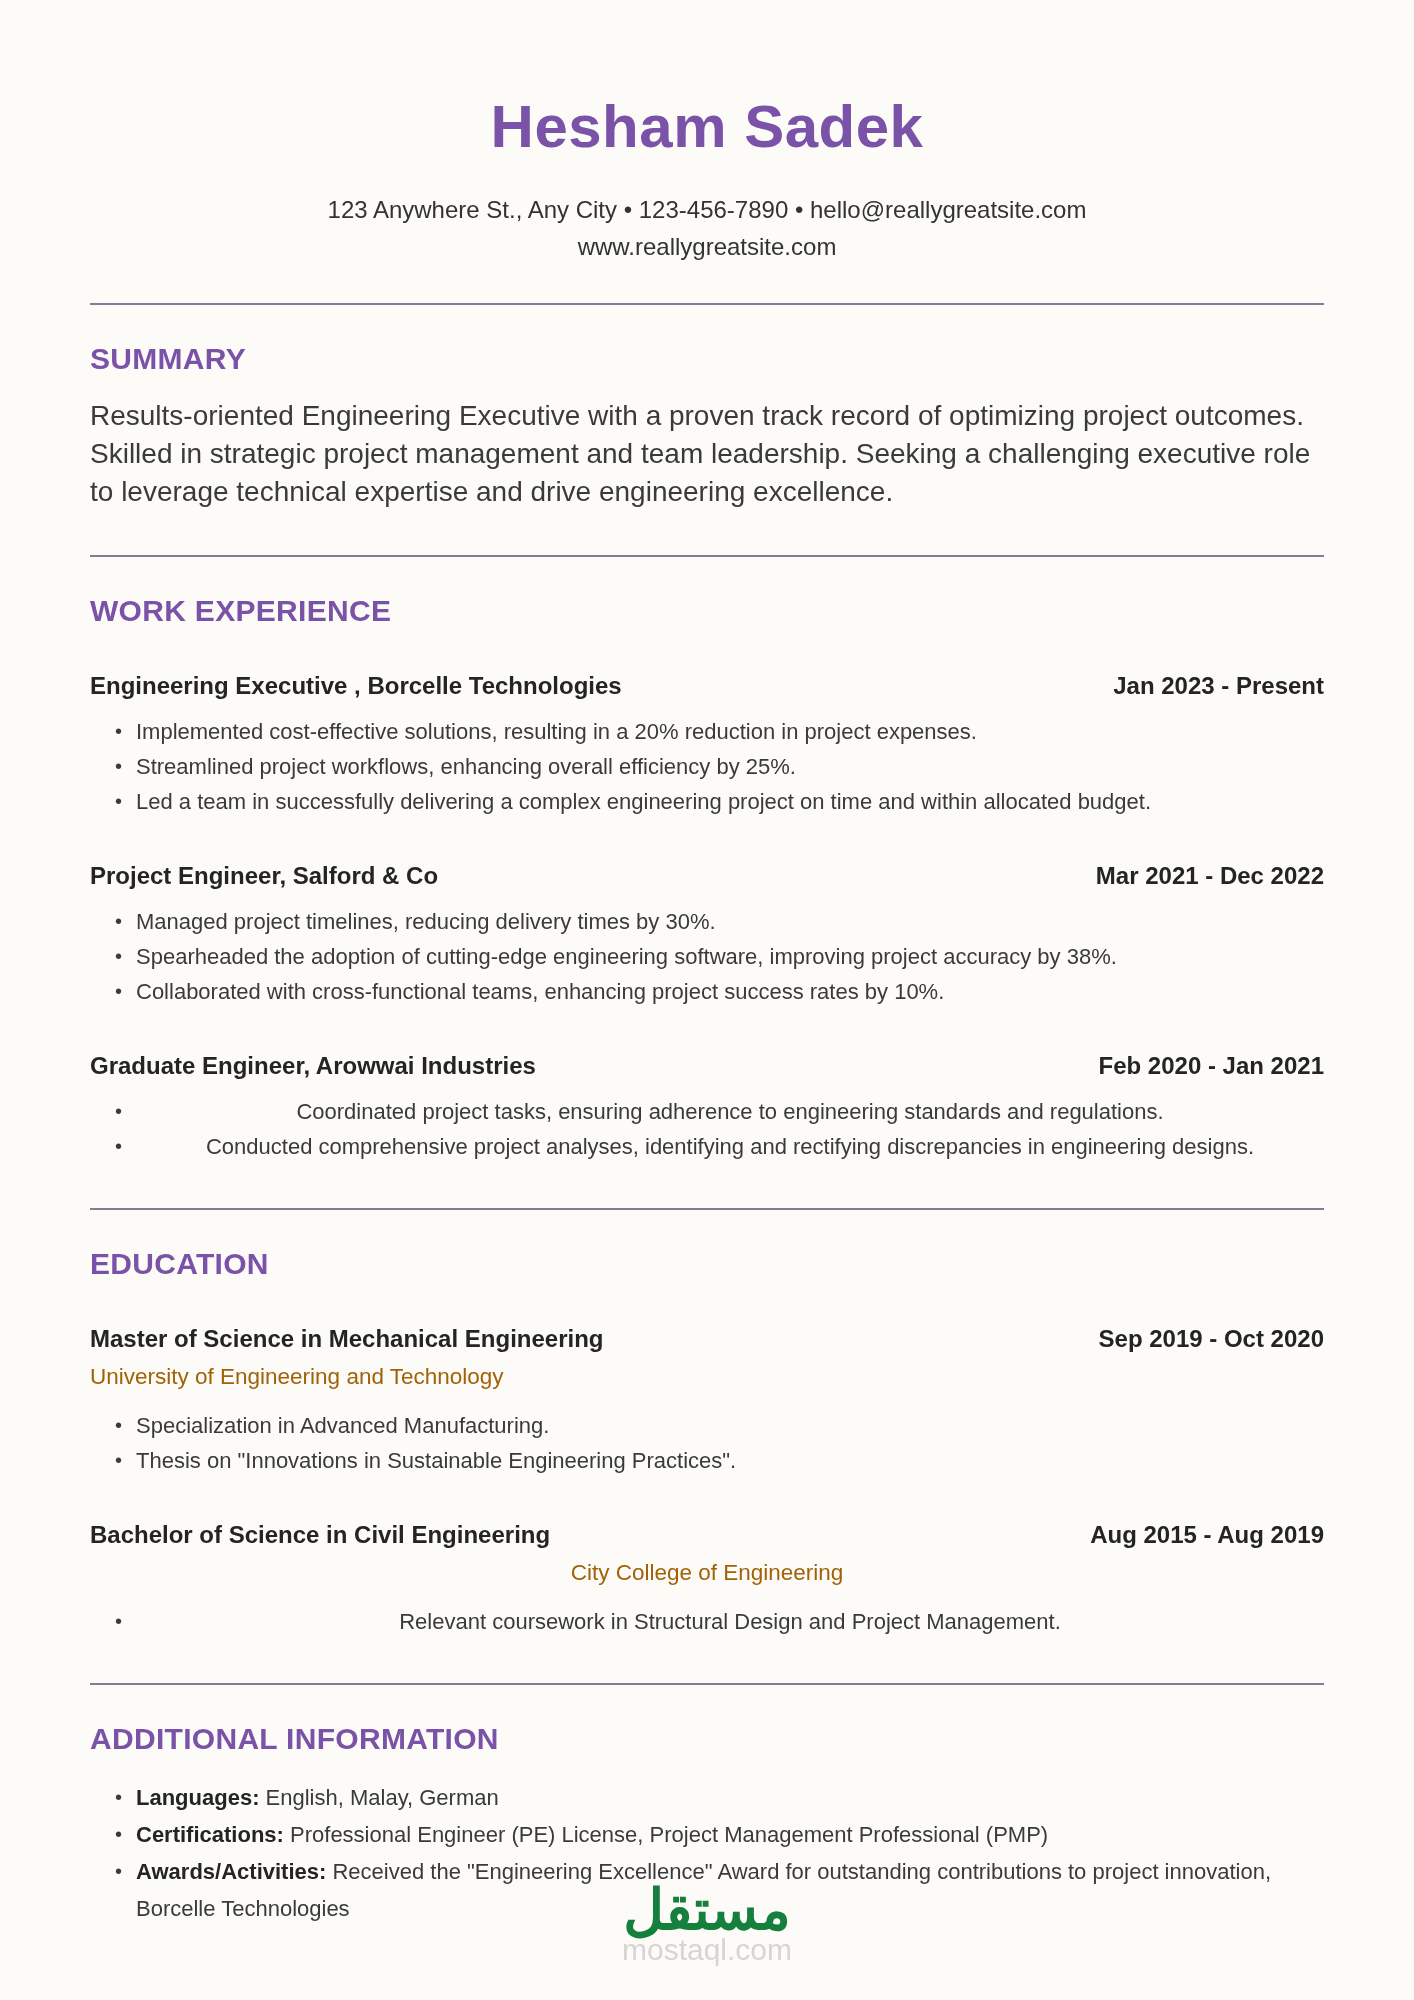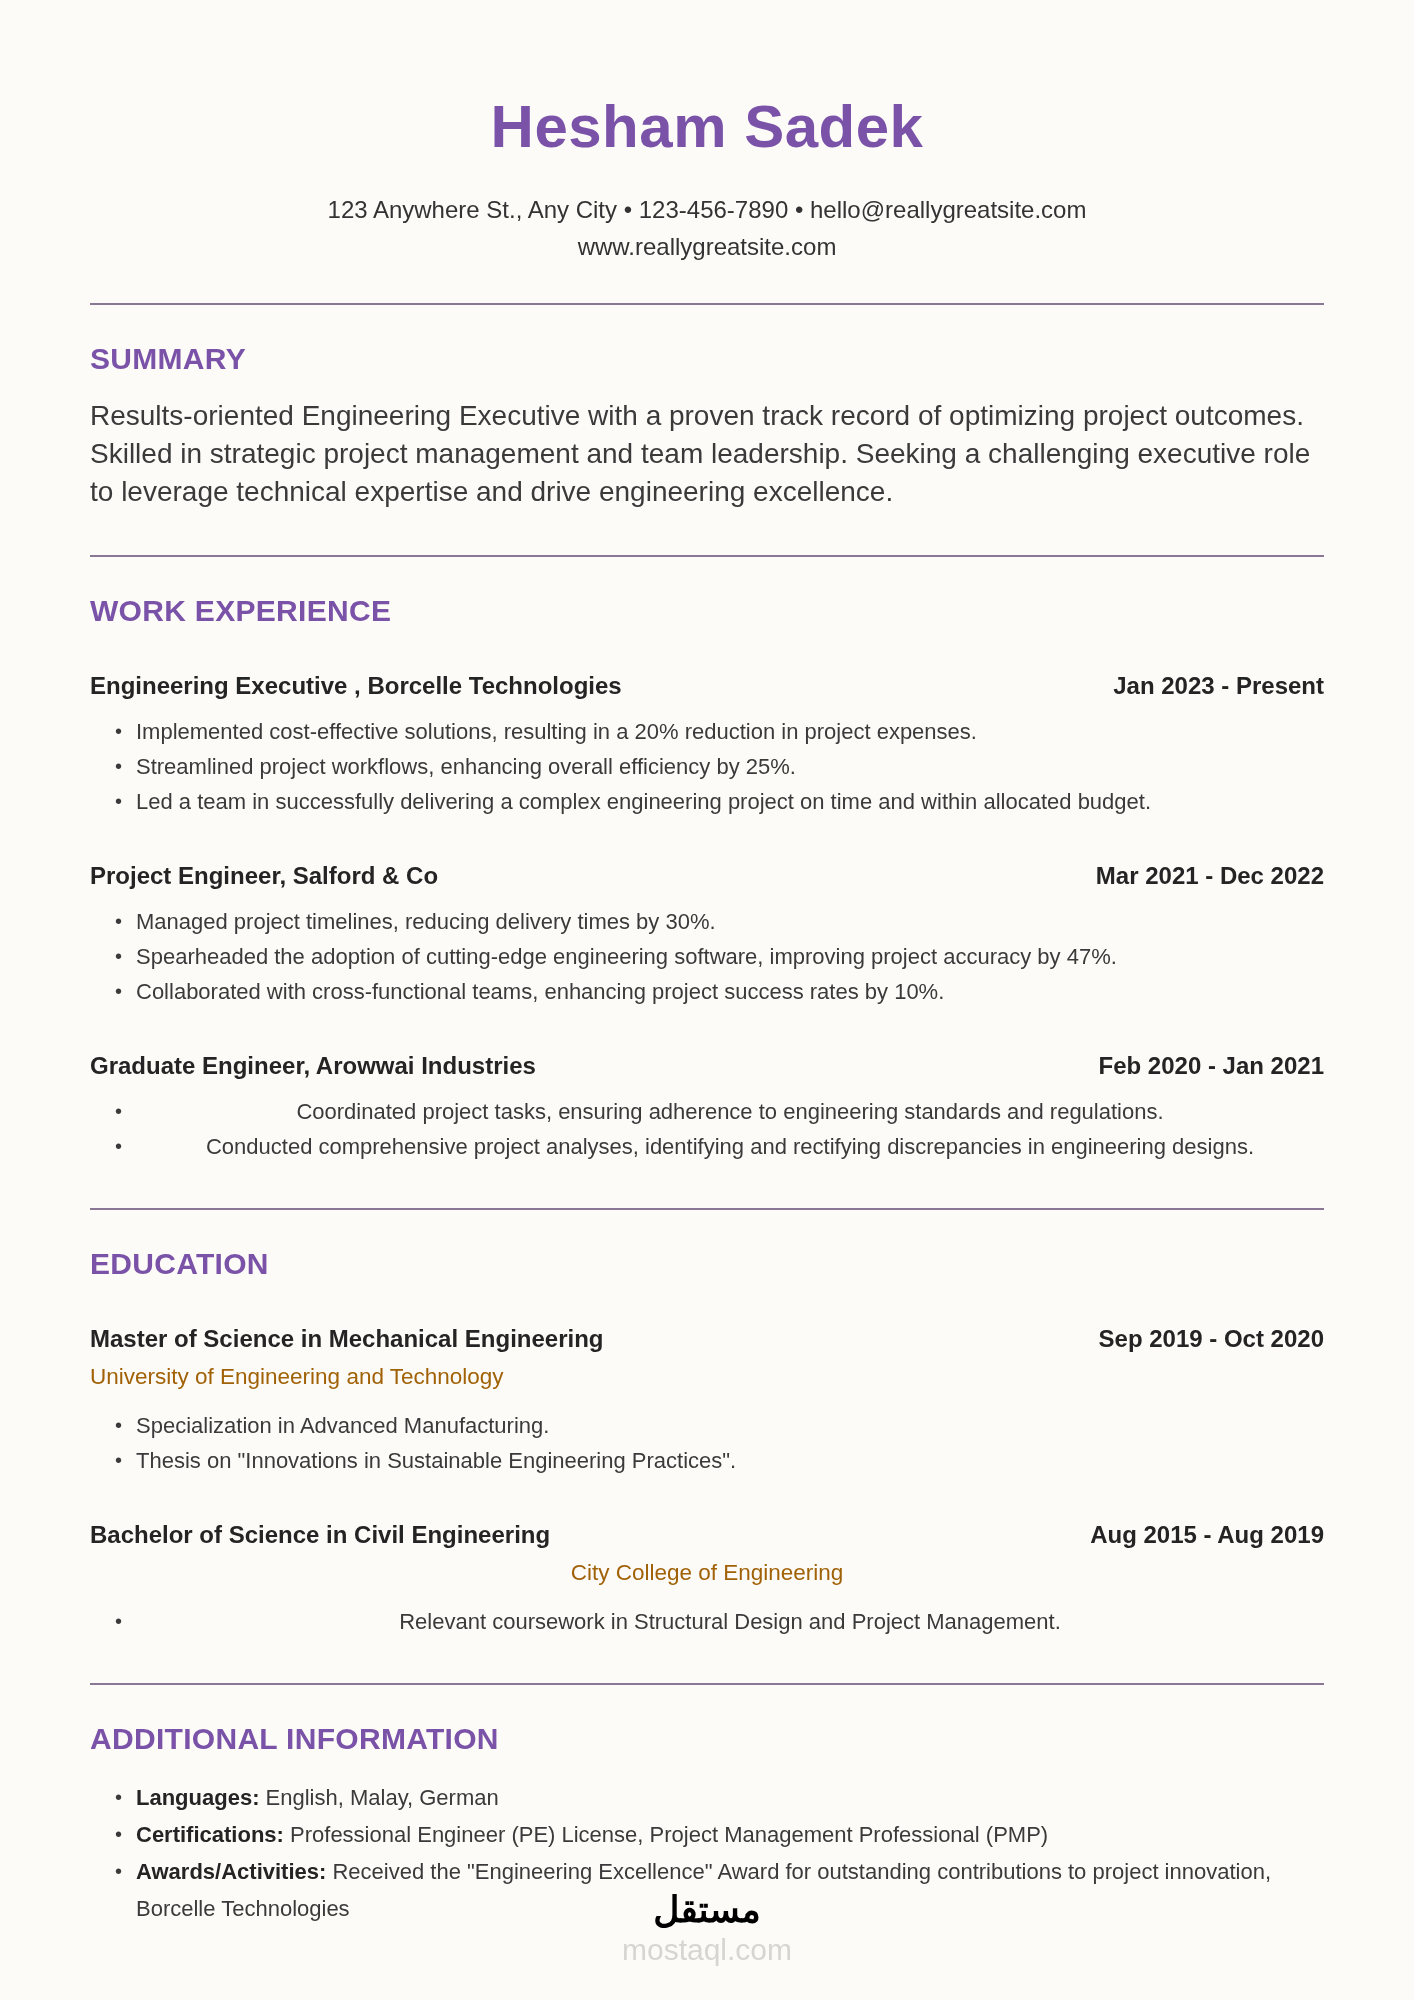--- a/index.html
+++ b/index.html
@@ -98,24 +98,24 @@
     z-index: 0;
     left: 0;
     right: 0;
     top: 1886px;
     text-align: center;
     color: #d7d5d1;
     pointer-events: none;
   }
   .watermark .ar {
     display: block;
-    font-size: 36px;
+    font-size: 56px;
     font-weight: bold;
     line-height: 48px;
-    color: #000000;
+    color: #15803d;
   }
   .watermark .site {
     display: block;
     font-size: 30px;
     line-height: 32px;
     color: #d7d5d1;
   }
 </style>
 </head>
 <body>
@@ -157,21 +157,21 @@
       </ul>
     </div>
 
     <div class="entry">
       <div class="entry-header">
         <span>Project Engineer, Salford &amp; Co</span>
         <span class="entry-dates">Mar 2021 - Dec 2022</span>
       </div>
       <ul class="bullets">
         <li>Managed project timelines, reducing delivery times by 30%.</li>
-        <li>Spearheaded the adoption of cutting-edge engineering software, improving project accuracy by 47%.</li>
+        <li>Spearheaded the adoption of cutting-edge engineering software, improving project accuracy by 38%.</li>
         <li>Collaborated with cross-functional teams, enhancing project success rates by 10%.</li>
       </ul>
     </div>
 
     <div class="entry section-gap-after">
       <div class="entry-header">
         <span>Graduate Engineer, Arowwai Industries</span>
         <span class="entry-dates">Feb 2020 - Jan 2021</span>
       </div>
       <ul class="bullets">

